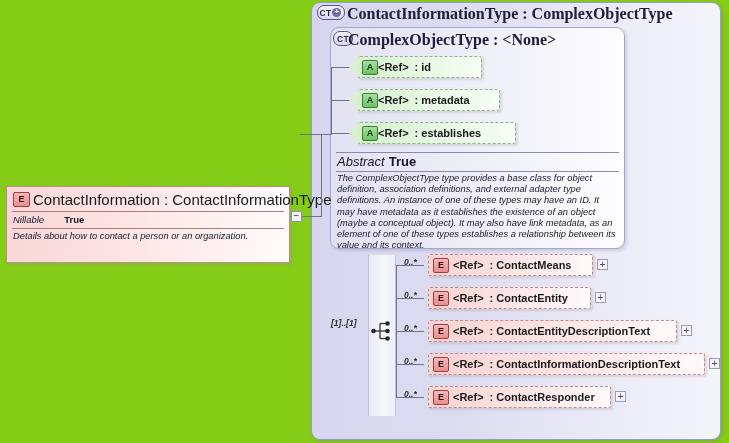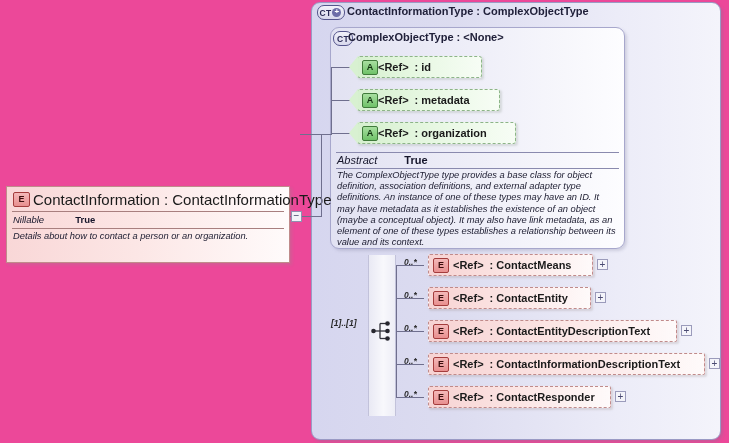--- a/index.html
+++ b/index.html
@@ -4,21 +4,21 @@
 <style>
   * { box-sizing: border-box; }
   html, body {
     margin: 0; padding: 0;
     background: #ffffff;
     font-family: "Liberation Sans", sans-serif;
   }
   #canvas {
     position: relative;
     width: 729px; height: 443px;
-    background: #ec4899;
+    background: #84cc16;
     overflow: hidden;
   }
 
   
   .ct-panel-outer {
     position: absolute;
     left: 311px; top: 2px;
     width: 410px; height: 438px;
     background: linear-gradient(to right, #d6d6ef 0%, #dcdcf0 35%, #ececf8 75%, #f4f4fb 100%);
     border: 1px solid #9a9ac4;
@@ -31,23 +31,24 @@
     width: 295px; height: 222px;
     background: linear-gradient(to right, #e2e2f2 0%, #ececf7 40%, #f7f7fc 80%, #fdfdff 100%);
     border: 1px solid #a7a7cc;
     border-radius: 9px;
     box-shadow: 2px 2px 3px rgba(120,120,150,0.25);
   }
 
   .ct-title {
     position: absolute;
     white-space: nowrap;
-    font-size: 11px;
+    font-size: 16px;
     font-weight: bold;
     color: #20203a;
+    font-family: Liberation Serif, serif;
   }
   .ct-title.outer { left: 347px; top: 5px; }
   .ct-title.inner { left: 348px; top: 31px; }
 
   
   .badge-ct {
     position: absolute;
     display: flex; align-items: center; justify-content: center;
     gap: 1px;
     height: 15px;
@@ -152,23 +153,23 @@
 
   
   .doc-block {
     position: absolute;
     left: 336px; top: 152px;
     width: 283px;
   }
   .hr-line { height: 1px; background: #8a8aae; width: 100%; }
   .abstract-row {
     display: flex; align-items: center;
-    gap: 27px;
+    gap: 4px;
     padding: 1px 0 2px 1px;
-    font-size: 11px;
+    font-size: 13px;
   }
   .abstract-key { font-style: italic; color: #15152a; }
   .abstract-val { font-weight: bold; color: #15152a; }
   .doc-text {
     font-size: 9.3px; font-style: italic;
     color: #1c1c30; line-height: 11.2px;
     padding: 1px 0 0 1px;
   }
 
   
@@ -212,21 +213,21 @@
     width: 17px; height: 15px;
     border: 1.3px solid #a33c3c;
     border-radius: 2px;
     background: linear-gradient(to bottom, #f4b9b9, #e88f8f);
     color: #3a0d0d;
     font-size: 9px; font-weight: bold;
     line-height: 13px; text-align: center;
   }
   .left-hr { height: 1px; background: #a87f7f; margin: 0 5px; }
   .nillable-row {
-    display: flex; align-items: flex-end; gap: 31px;
+    display: flex; align-items: flex-end; gap: 20px;
     font-size: 9.5px;
     padding: 2px 0 3px 6px;
   }
   .nillable-key { font-style: italic; color: #15152a; }
   .nillable-val { font-weight: bold; color: #15152a; }
   .left-doc {
     font-size: 9.3px; font-style: italic;
     color: #1c1c30;
     padding: 2px 0 20px 6px;
     line-height: 11px;
@@ -279,21 +280,21 @@
 
   <div class="attr-row" style="left:357px; top:89px; width:143px;">
     <span class="badge-a">A</span>
     <span class="row-ref">&lt;Ref&gt;</span>
     <span class="row-name">: metadata</span>
   </div>
 
   <div class="attr-row" style="left:357px; top:122px; width:159px;">
     <span class="badge-a">A</span>
     <span class="row-ref">&lt;Ref&gt;</span>
-    <span class="row-name">: organization</span>
+    <span class="row-name">: establishes</span>
   </div>
 
   <div class="doc-block">
     <div class="hr-line"></div>
     <div class="abstract-row">
       <span class="abstract-key">Abstract</span>
       <span class="abstract-val">True</span>
     </div>
     <div class="hr-line"></div>
     <div class="doc-text">The ComplexObjectType type provides a base class for object definition, association definitions, and external adapter type definitions. An instance of one of these types may have an ID. It may have metadata as it establishes the existence of an object (maybe a conceptual object). It may also have link metadata, as an element of one of these types establishes a relationship between its value and its context.</div>

